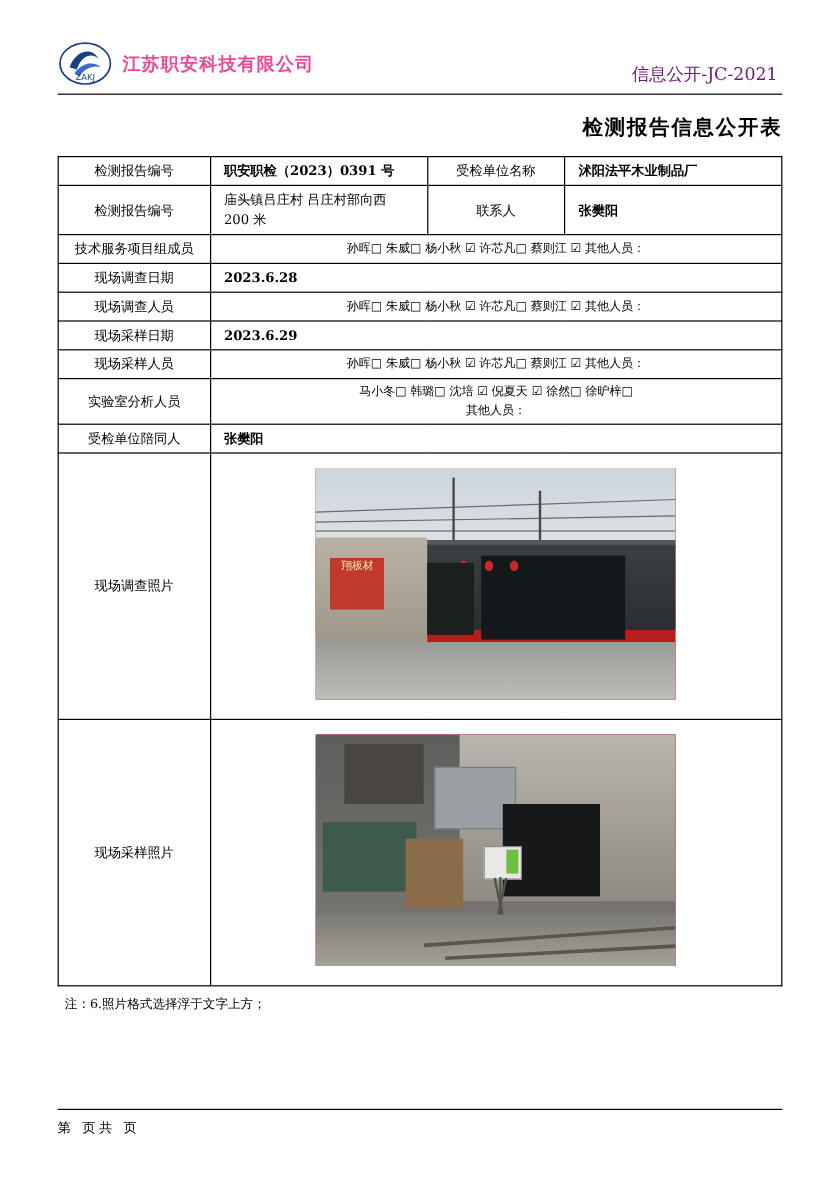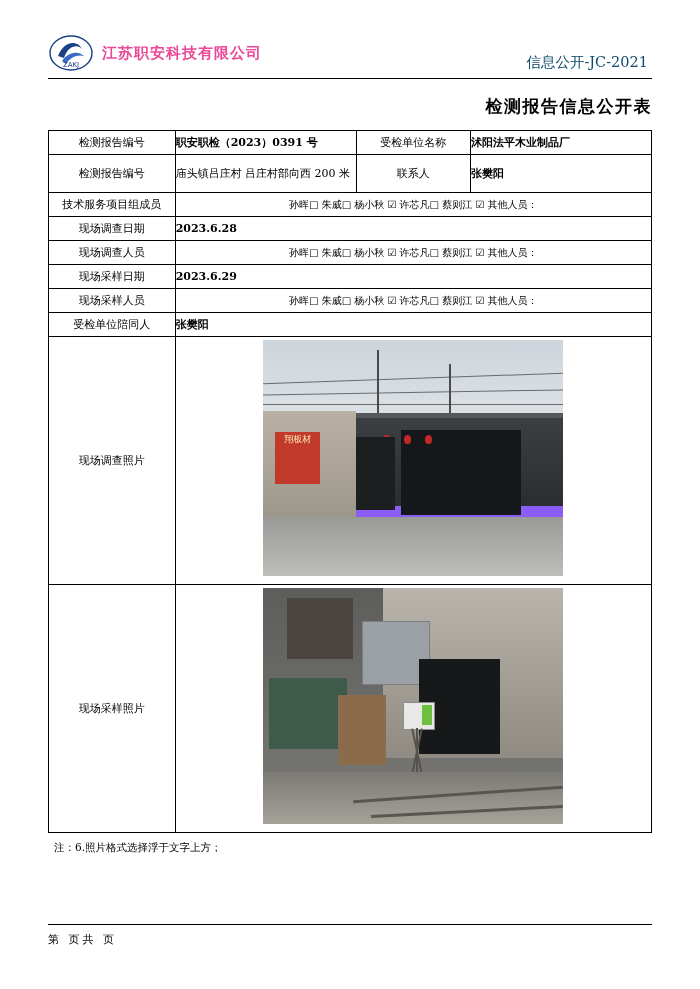--- a/index.html
+++ b/index.html
@@ -46,21 +46,21 @@
   .company-name {
     font-size: 15px;
     letter-spacing: 1px;
     color: #ec4899;
     font-family: "DejaVu Serif", serif;
     font-weight: 600;
     white-space: nowrap;
   }
   .doc-code {
     font-size: 14.5px;
-    color: #0c4a6e;
+    color: #701a75;
     font-family: "DejaVu Serif", serif;
     white-space: nowrap;
     padding-right: 4px;
   }
   
   .doc-title {
     text-align: right;
     font-size: 17px;
     font-weight: bold;
     margin: 16px 0 12px 0;
@@ -69,21 +69,21 @@
   }
   
   table.main {
     width: 100%;
     border-collapse: collapse;
     table-layout: fixed;
     font-size: 11px;
   }
   table.main td {
     border: 0.9px solid #000;
-    padding: 3px 0;
+    padding: 3px 11px;
     vertical-align: middle;
     line-height: 1.55;
     font-family: "DejaVu Serif", serif;
   }
   .lbl {
     text-align: center;
     white-space: nowrap;
   }
   .val {
     text-align: left;
@@ -109,25 +109,25 @@
     vertical-align: middle;
     padding: 8px 4px;
   }
   .photo-label {
     text-align: center;
     vertical-align: middle;
   }
   
   .photo-frame {
     width: 300px;
-    height: 236px;
+    height: 193px;
     display: inline-block;
     overflow: hidden;
     position: relative;
-    background: #8b5cf6;
+    background: #b91c1c;
   }
   
   .p1-sky {
     position: absolute; left: 0; top: 0; width: 100%; height: 40%;
     background: linear-gradient(#cdd5dc, #dfe4e7);
   }
   .p1-building {
     position: absolute; left: 0; top: 33%; width: 100%; height: 37%;
     background: linear-gradient(#3b3f42, #2b2e30);
   }
@@ -298,20 +298,27 @@
         <td class="lbl">现场调查人员</td>
         <td class="val cb" colspan="3">孙晖□ 朱威□ 杨小秋 ☑ 许芯凡□ 蔡则江 ☑ 其他人员：</td>
       </tr>
       <tr class="row-h">
         <td class="lbl">现场采样日期</td>
         <td class="val-c" colspan="3">2023.6.29</td>
       </tr>
       <tr class="row-h">
         <td class="lbl">现场采样人员</td>
         <td class="val cb" colspan="3">孙晖□ 朱威□ 杨小秋 ☑ 许芯凡□ 蔡则江 ☑ 其他人员：</td>
+      </tr>
+      <tr class="row-h3">
+        <td class="lbl">实验室分析人员</td>
+        <td class="val cb" colspan="3">
+          <div class="name-line">马小冬□ 韩璐□   沈培 ☑  倪夏天 ☑ 徐然□ 徐昈梓□</div>
+          <div class="name-line">其他人员：</div>
+        </td>
       </tr>
       <tr class="row-h">
         <td class="lbl">受检单位陪同人</td>
         <td class="val-c" colspan="3">张樊阳</td>
       </tr>
 
       <tr>
         <td class="photo-label" style="height:215px">现场调查照片</td>
         <td class="photo-cell" colspan="3">
           <div class="photo-frame">

